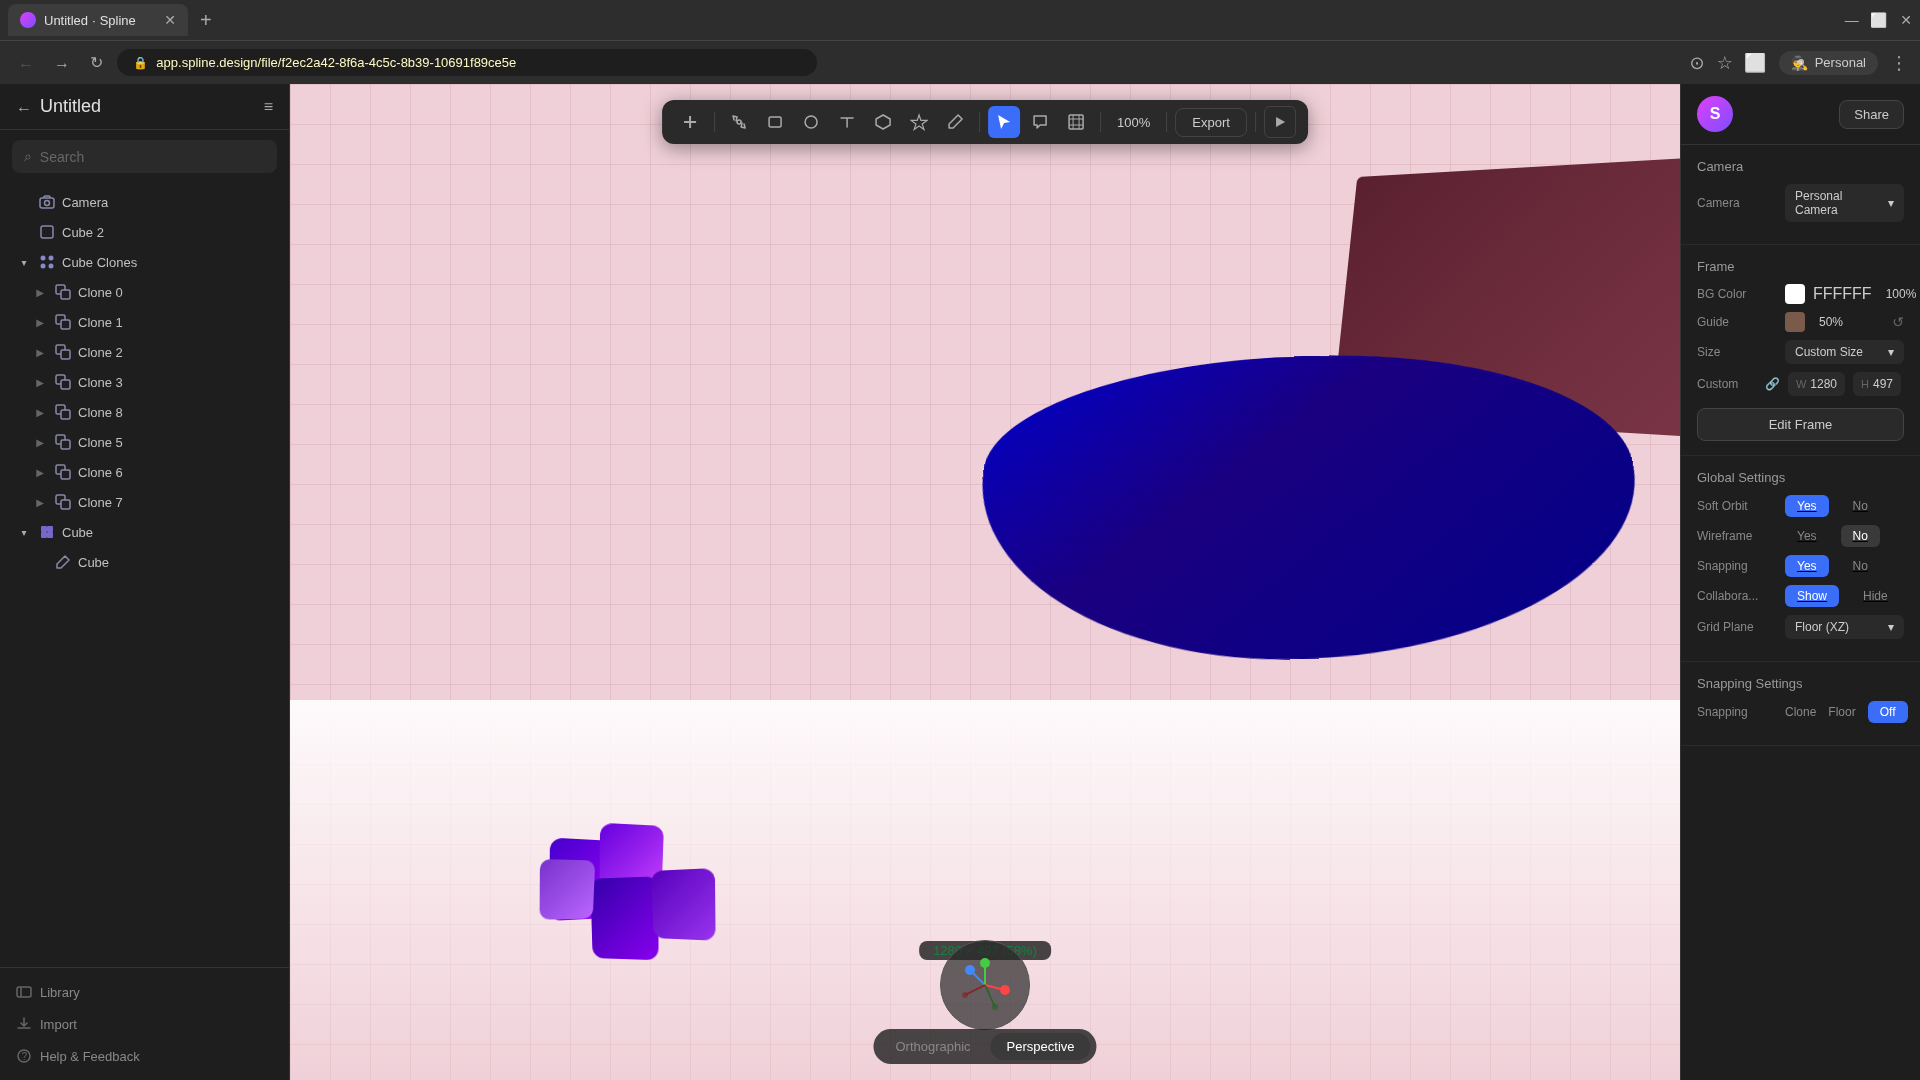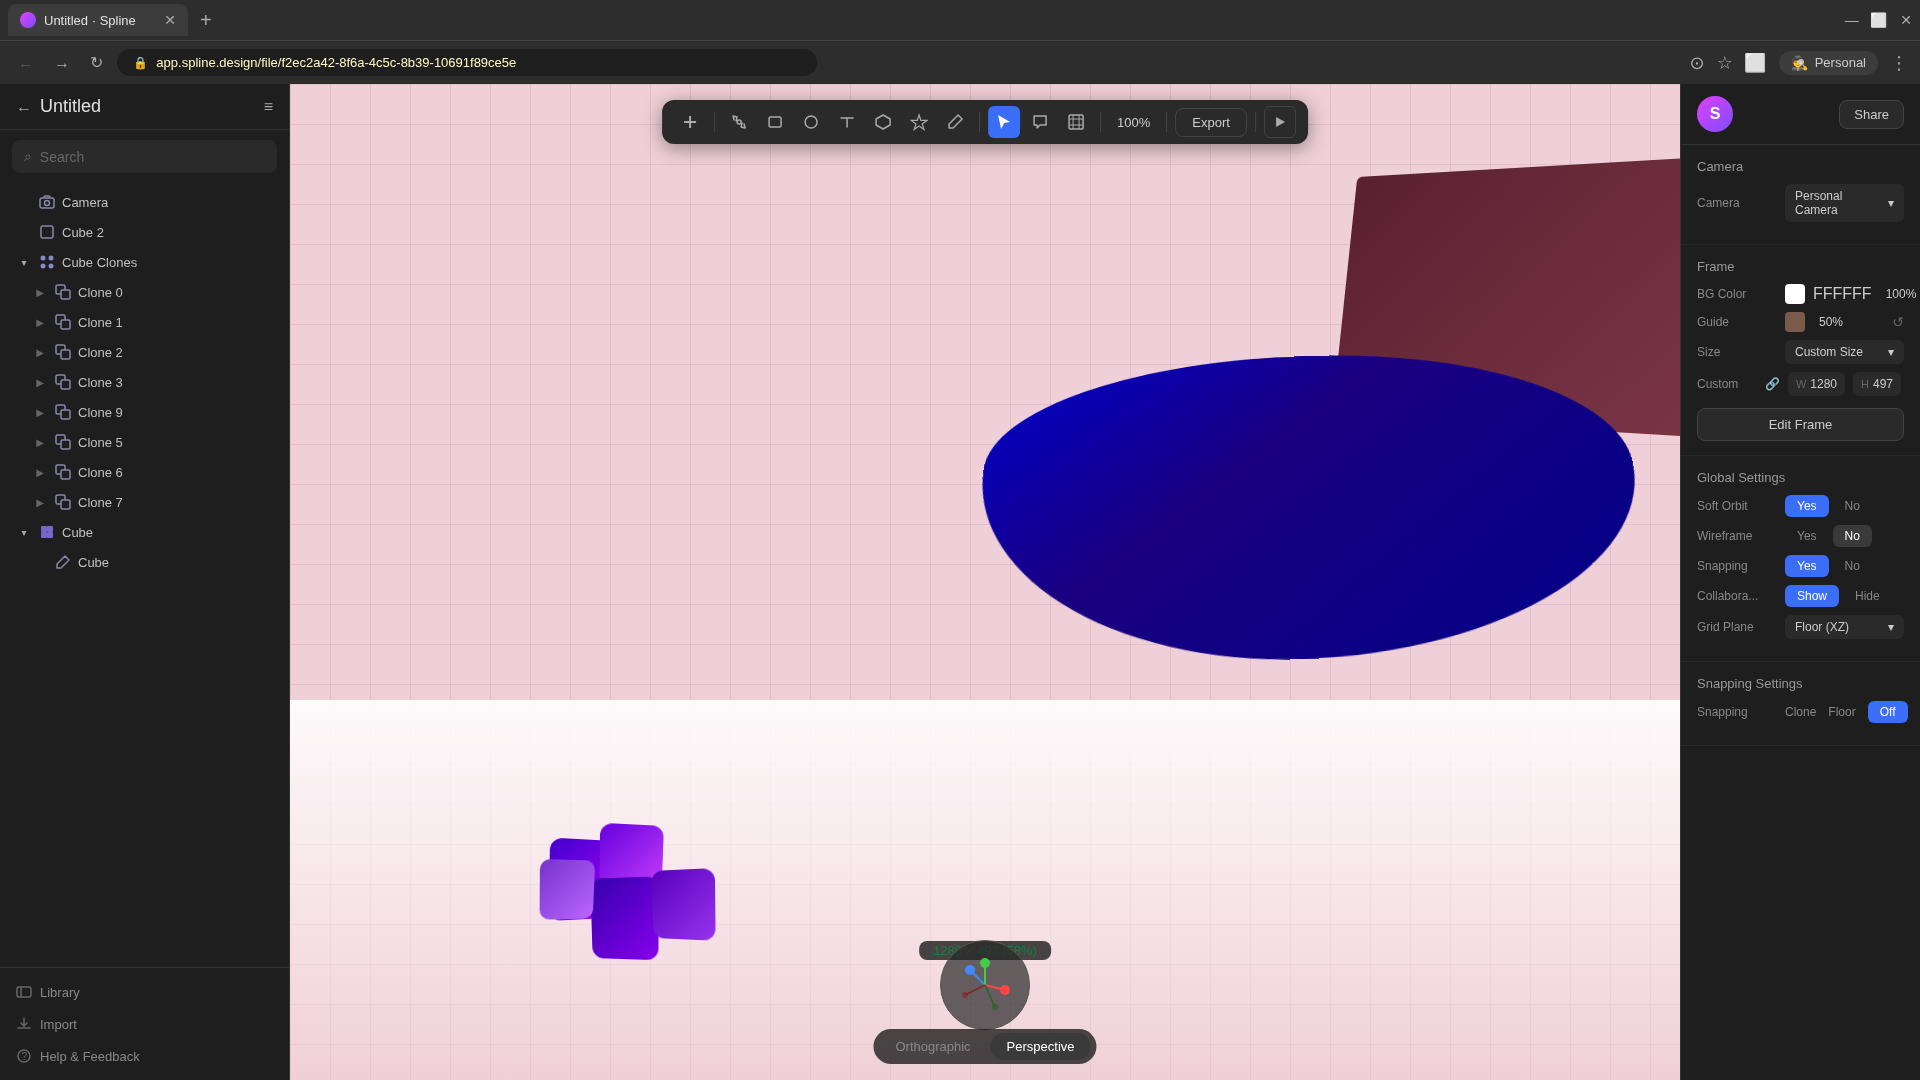--- a/index.html
+++ b/index.html
@@ -103,21 +103,21 @@
 
     .custom-row { display: flex; align-items: center; gap: 8px; margin-bottom: 8px; }
     .custom-label { font-size: 12px; color: #888; width: 60px; }
     .lock-icon { color: #666; font-size: 12px; cursor: pointer; }
     .dim-input { background: #2a2a2a; border-radius: 6px; padding: 5px 8px; display: flex; align-items: center; gap: 4px; }
     .dim-letter { font-size: 11px; color: #666; }
     .dim-value { font-size: 12px; color: #ccc; }
 
     .edit-frame-btn { width: 100%; background: #2a2a2a; border: 1px solid #444; border-radius: 8px; padding: 8px; color: #ccc; font-size: 13px; cursor: pointer; text-align: center; margin-top: 4px; }
 
-    .toggle-group { display: flex; gap: 4px; }
+    .toggle-group { display: flex; gap: 12px; text-decoration: underline; }
     .toggle-btn { padding: 4px 12px; border-radius: 6px; font-size: 12px; cursor: pointer; color: #888; background: transparent; }
     .toggle-btn.active-yes { background: #3b6ef8; color: #fff; }
     .toggle-btn.active-no { background: #3a3a3a; color: #fff; }
 
     .off-btn { padding: 4px 12px; border-radius: 6px; font-size: 12px; cursor: pointer; background: #3b6ef8; color: #fff; }
 
     
     ::-webkit-scrollbar { width: 4px; }
     ::-webkit-scrollbar-track { background: #1e1e1e; }
     ::-webkit-scrollbar-thumb { background: #444; border-radius: 2px; }
@@ -256,21 +256,21 @@
           <span class="tree-label">Clone 3</span>
         </div>
         <div class="tree-item">
           <div class="tree-expand" style="color:#666;">▶</div>
           <div class="tree-icon">
             <svg class="svg-icon" viewBox="0 0 16 16" fill="none">
                 <rect x="1" y="1" width="9" height="9" rx="1.5" stroke="#8888aa" stroke-width="1.5"></rect>
                 <rect x="6" y="6" width="9" height="9" rx="1.5" stroke="#8888aa" stroke-width="1.5" fill="#1e1e1e"></rect>
               </svg>
           </div>
-          <span class="tree-label">Clone 9</span>
+          <span class="tree-label">Clone 8</span>
         </div>
         <div class="tree-item">
           <div class="tree-expand" style="color:#666;">▶</div>
           <div class="tree-icon">
             <svg class="svg-icon" viewBox="0 0 16 16" fill="none">
                 <rect x="1" y="1" width="9" height="9" rx="1.5" stroke="#8888aa" stroke-width="1.5"></rect>
                 <rect x="6" y="6" width="9" height="9" rx="1.5" stroke="#8888aa" stroke-width="1.5" fill="#1e1e1e"></rect>
               </svg>
           </div>
           <span class="tree-label">Clone 5</span>

